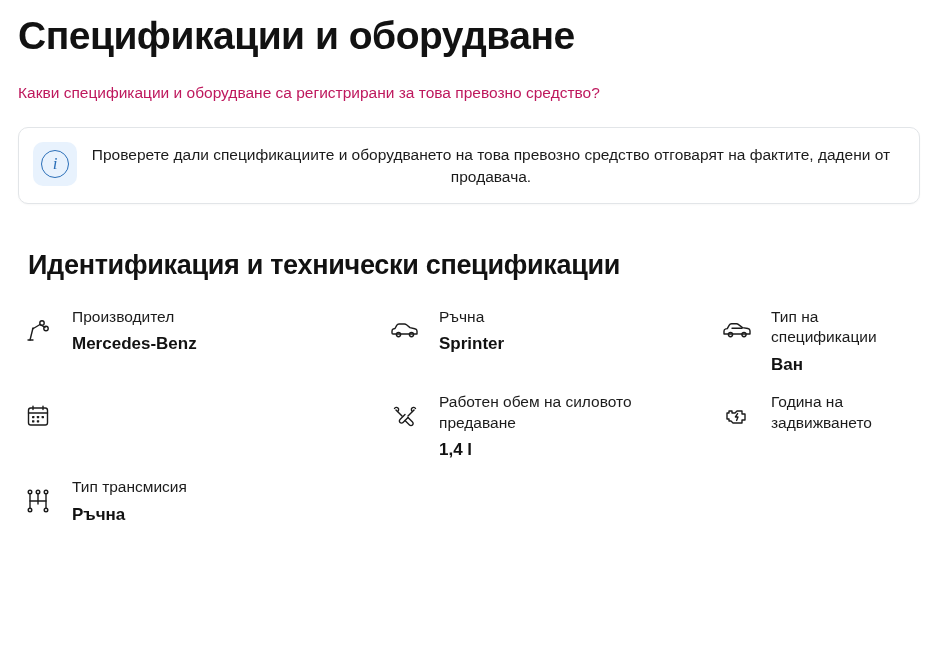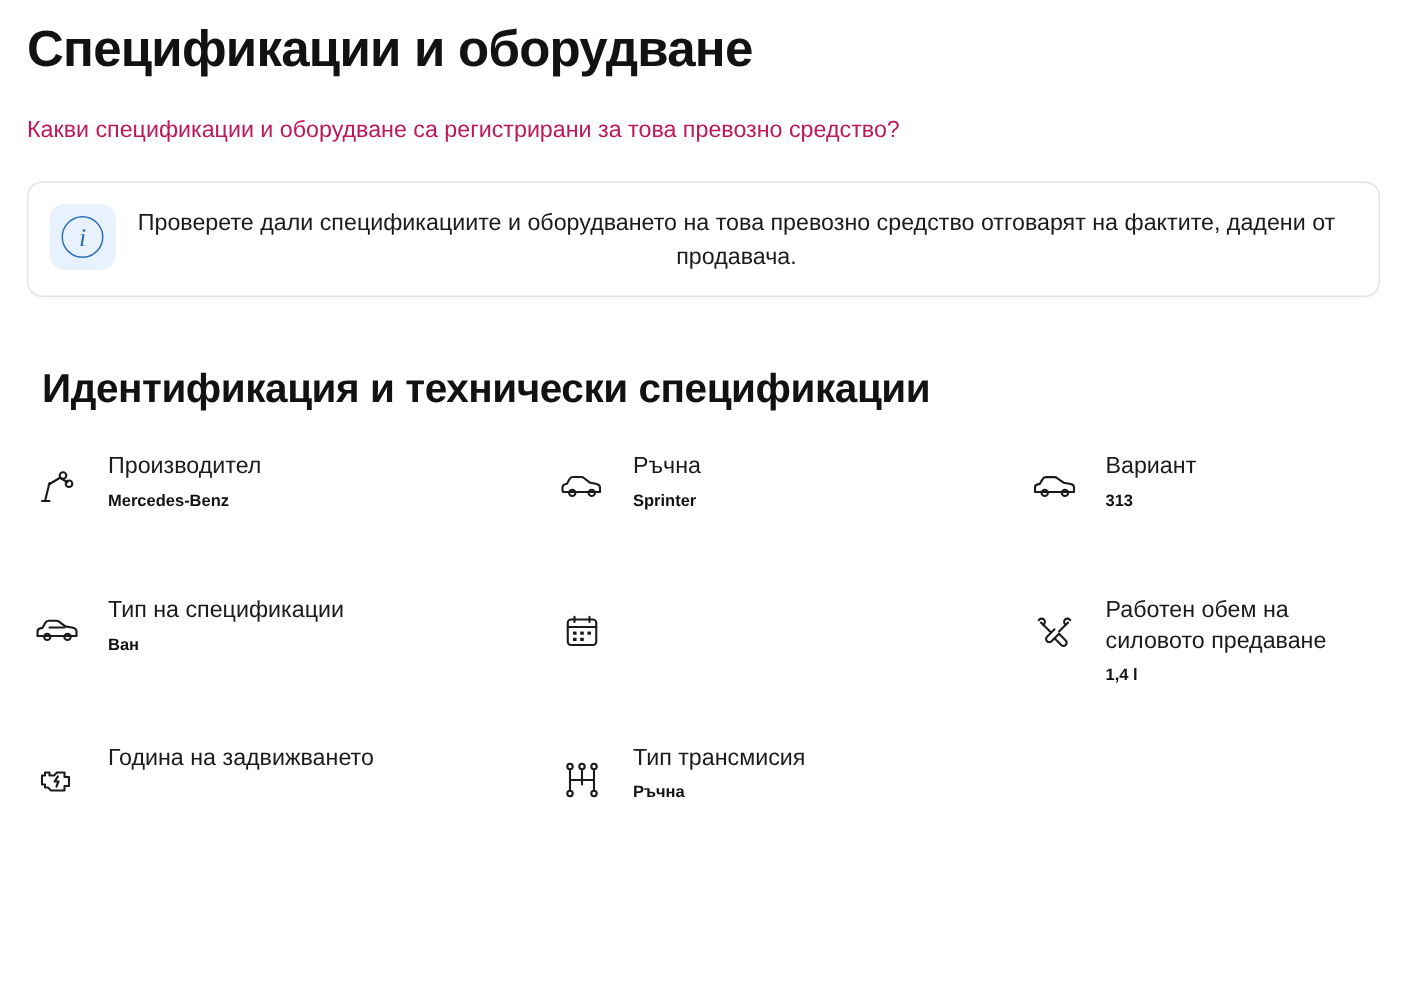--- a/index.html
+++ b/index.html
@@ -15,21 +15,21 @@
     overflow: hidden;
   }
   .page {
     position: relative;
     width: 938px;
     height: 671px;
     padding: 0 18px;
     box-sizing: border-box;
   }
   .page-title {
-    font-size: 34px;
+    font-size: 39px;
     font-weight: bold;
     letter-spacing: -0.5px;
     margin: 14px 0 0 0;
     line-height: 1.15;
     color: #121212;
   }
   .page-subtitle {
     font-size: 15.5px;
     color: #be185d;
     margin-top: 24px;
@@ -85,20 +85,21 @@
     letter-spacing: -0.3px;
     margin: 46px 0 0 10px;
     color: #121212;
   }
   .spec-grid {
     margin-top: 26px;
     display: grid;
     grid-template-columns: 350px 315px 1fr;
     row-gap: 38px;
     column-gap: 0;
+    gap: 17px;
   }
   .spec-item {
     display: flex;
     align-items: flex-start;
     gap: 14px;
     min-height: 58px;
   }
   .spec-icon {
     flex: 0 0 auto;
     width: 40px;
@@ -118,21 +119,21 @@
     justify-content: flex-start;
   }
   .spec-label {
     font-size: 15.5px;
     color: #1b1b1b;
     line-height: 1.32;
     margin-bottom: 6px;
     max-width: 230px;
   }
   .spec-value {
-    font-size: 11px;
+    font-size: 17px;
     font-weight: bold;
     color: #121212;
     line-height: 1.25;
   }
   .col3 .spec-label { max-width: 210px; }
 </style>
 </head>
 <body>
 
 <div class="page">
@@ -176,33 +177,20 @@
           <circle cx="9.5" cy="19.6" r="2.1"></circle>
           <circle cx="22.5" cy="19.6" r="2.1"></circle>
         </svg>
       </div>
       <div class="spec-body">
         <div class="spec-label">Ръчна</div>
         <div class="spec-value">Sprinter</div>
       </div>
     </div>
 
-    <div class="spec-item col3">
-      <div class="spec-icon">
-        <svg width="32" height="32" viewBox="0 0 32 32" fill="none" stroke="#1b1b1b" stroke-width="1.4" stroke-linecap="round" stroke-linejoin="round">
-          <path d="M3 19 h26 v-3 c0-1.2-1-2.1-2.2-2.3 L22 12.8 L18 9.9 c-.6-.5-1.3-.8-2.1-.8 H10.5 c-1 0-1.9.5-2.4 1.3 L6.2 13.6 l-1.4.3 C3.7 14.1 3 15 3 16z"></path>
-          <circle cx="9.5" cy="19.6" r="2.1"></circle>
-          <circle cx="23" cy="19.6" r="2.1"></circle>
-        </svg>
-      </div>
-      <div class="spec-body">
-        <div class="spec-label">Вариант</div>
-        <div class="spec-value">313</div>
-      </div>
-    </div>
 
     <div class="spec-item">
       <div class="spec-icon">
         <svg width="32" height="32" viewBox="0 0 32 32" fill="none" stroke="#1b1b1b" stroke-width="1.4" stroke-linecap="round" stroke-linejoin="round">
           <path d="M3 19 h26 v-3.2 c0-1.2-1-2-2.2-2.3 L21.5 12.6 L17.6 9.6 c-.6-.5-1.4-.8-2.2-.8 H10.6 c-1.1 0-2 .6-2.5 1.5 L6.3 13.6 l-1.5.3 C3.7 14.1 3 15 3 16.1z"></path>
           <circle cx="9.5" cy="19.6" r="2.1"></circle>
           <circle cx="23" cy="19.6" r="2.1"></circle>
           <path d="M11 13.3 h10"></path>
         </svg>
       </div>

